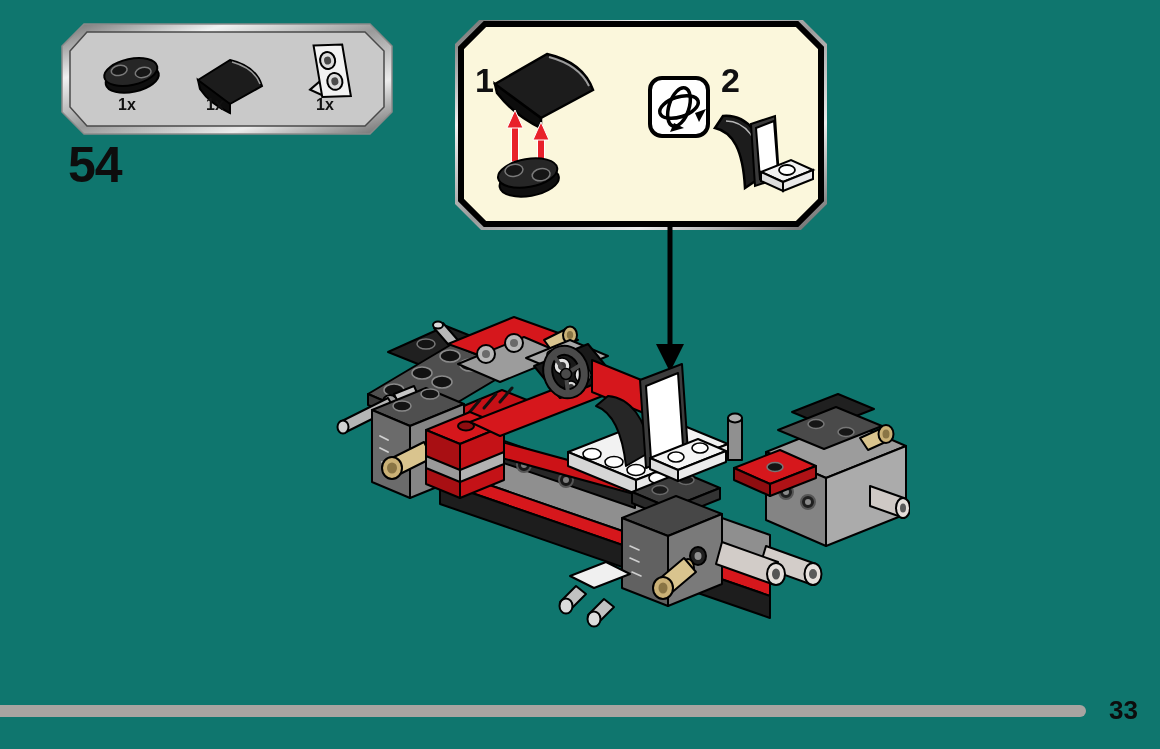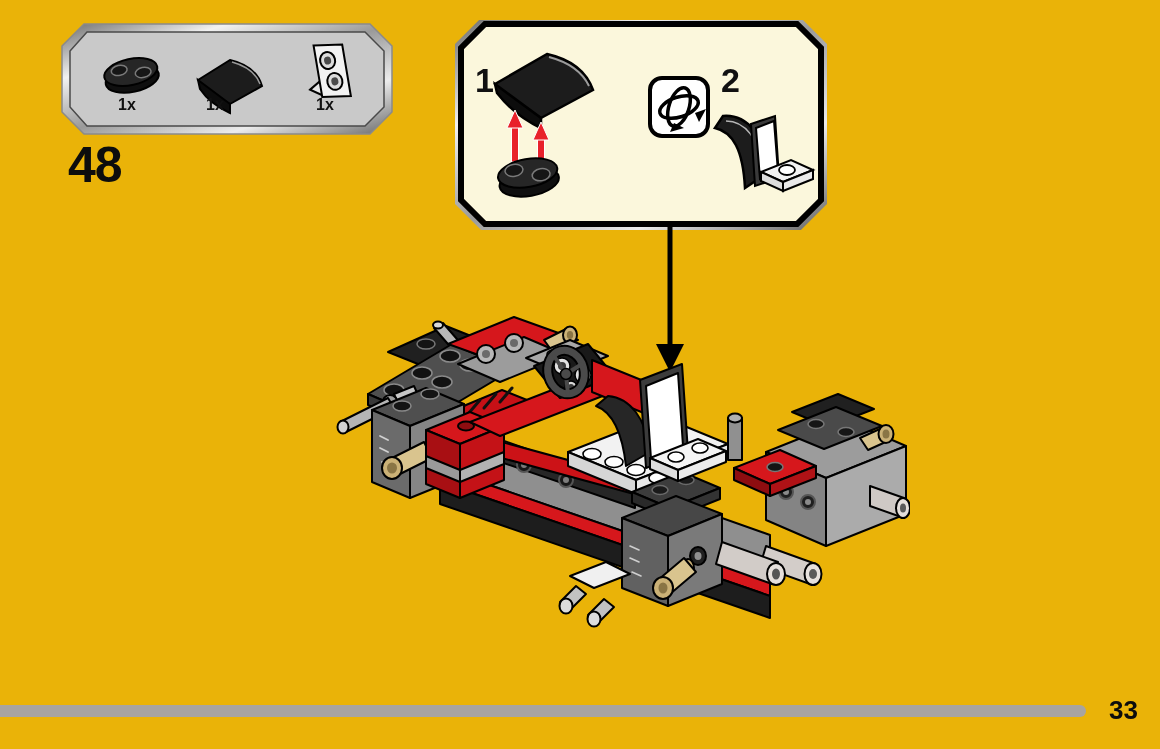--- a/index.html
+++ b/index.html
@@ -1,17 +1,17 @@
 <!DOCTYPE html>
 <html><head>
 <meta charset="utf-8">
 <style>
   html,body{margin:0;padding:0;}
   body{font-family:"Liberation Sans",sans-serif;background:#bfbfbf;}
-  .page{position:relative;width:1160px;height:749px;background:#eab308;overflow:hidden;}
+  .page{position:relative;width:1160px;height:749px;background:#0f766e;overflow:hidden;}
   .abs{position:absolute;}
   .step-number{left:68px;top:136px;font-size:50px;font-weight:800;color:#0d0d0d;letter-spacing:-1px;}
   .page-number{right:22px;top:695px;font-size:26px;font-weight:700;color:#0d0d0d;}
   .progress-bar{left:0;top:705px;width:1086px;height:12px;background:#a8a4a1;border-radius:0 7px 7px 0;}
   svg text{font-family:"Liberation Sans",sans-serif;}
   .count-label{font-size:16px;font-weight:700;fill:#111;}
   .substep-label{font-size:34px;font-weight:700;fill:#111;}
 </style>
 </head>
 <body>
@@ -50,21 +50,21 @@
       <ellipse cx="270" cy="38" rx="7.5" ry="8.5" fill="#dcdcdc" stroke="#000" stroke-width="2"></ellipse>
       <ellipse cx="270" cy="38" rx="3.5" ry="4" fill="#4a4a4a"></ellipse>
       <ellipse cx="272" cy="60" rx="7.5" ry="8.5" fill="#dcdcdc" stroke="#000" stroke-width="2"></ellipse>
       <ellipse cx="272" cy="60" rx="3.5" ry="4" fill="#4a4a4a"></ellipse>
     </g>
     <text class="count-label" x="58" y="88">1x</text>
     <text class="count-label" x="146" y="88">1x</text>
     <text class="count-label" x="256" y="88">1x</text>
   </svg>
 
-  <div class="abs step-number">48</div>
+  <div class="abs step-number">54</div>
 
   <svg class="abs" style="left:455px;top:20px;" width="372" height="210" viewBox="0 0 372 210">
     <path d="M28,1 H344 L369,26 V182 L344,207 H28 L3,182 V26 Z" fill="none" stroke="url(#silver)" stroke-width="7"></path>
     <path d="M30,4 H342 L366,28 V180 L342,204 H30 L6,180 V28 Z" fill="#fbf7dc" stroke="#000" stroke-width="6"></path>
 
     <text class="substep-label" x="20" y="72">1</text>
     <text class="substep-label" x="266" y="72">2</text>
 
     <g>
 

